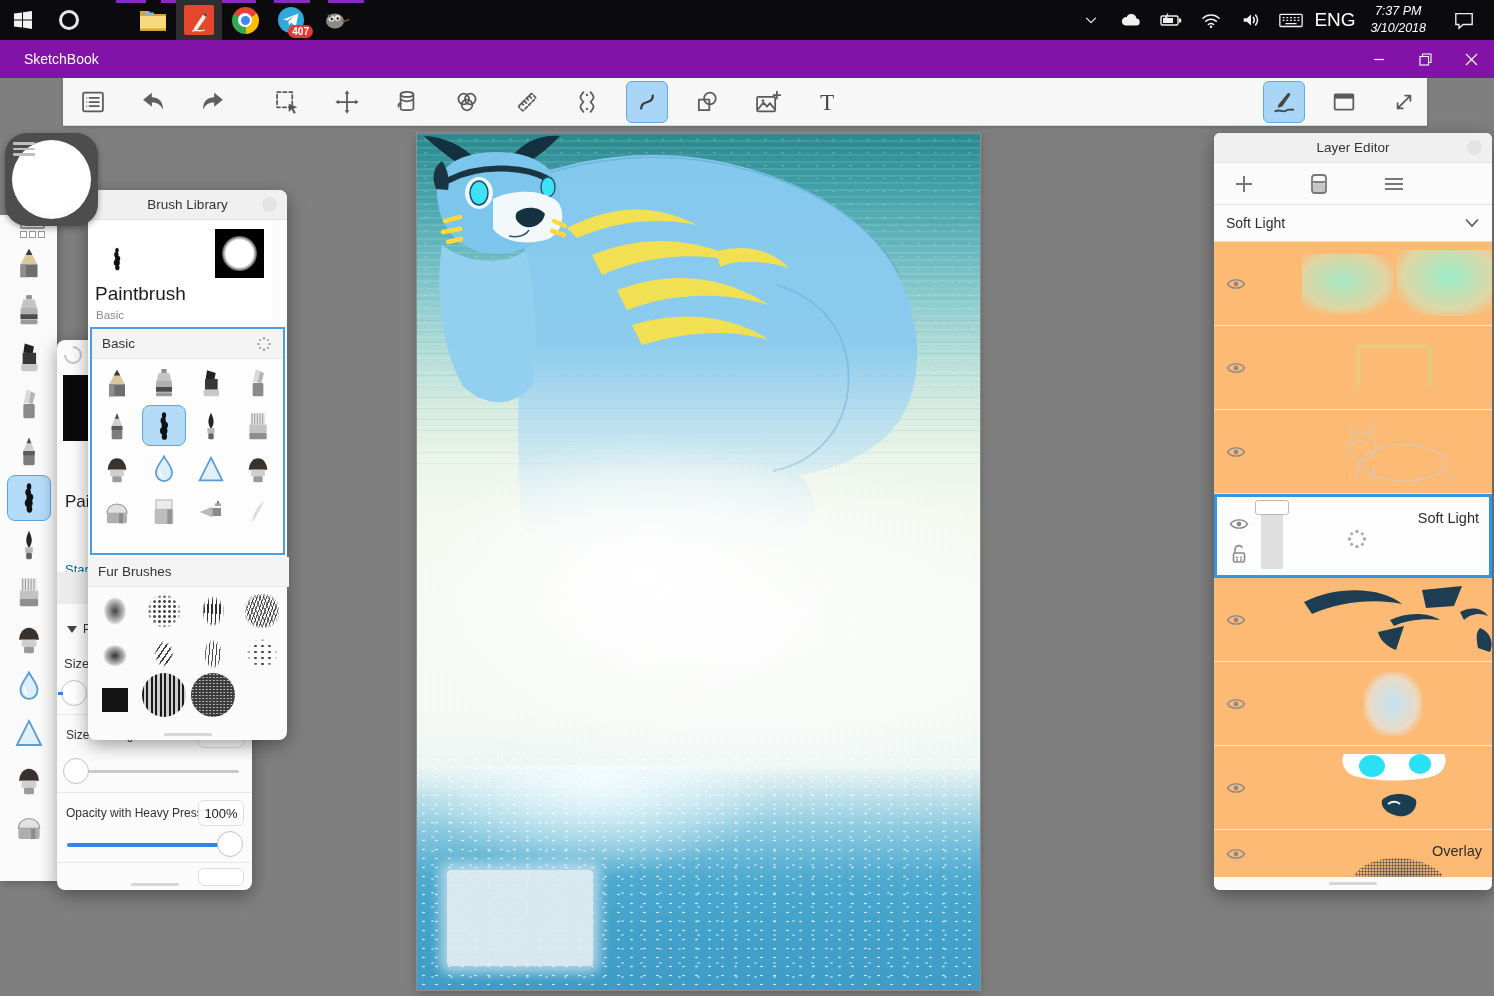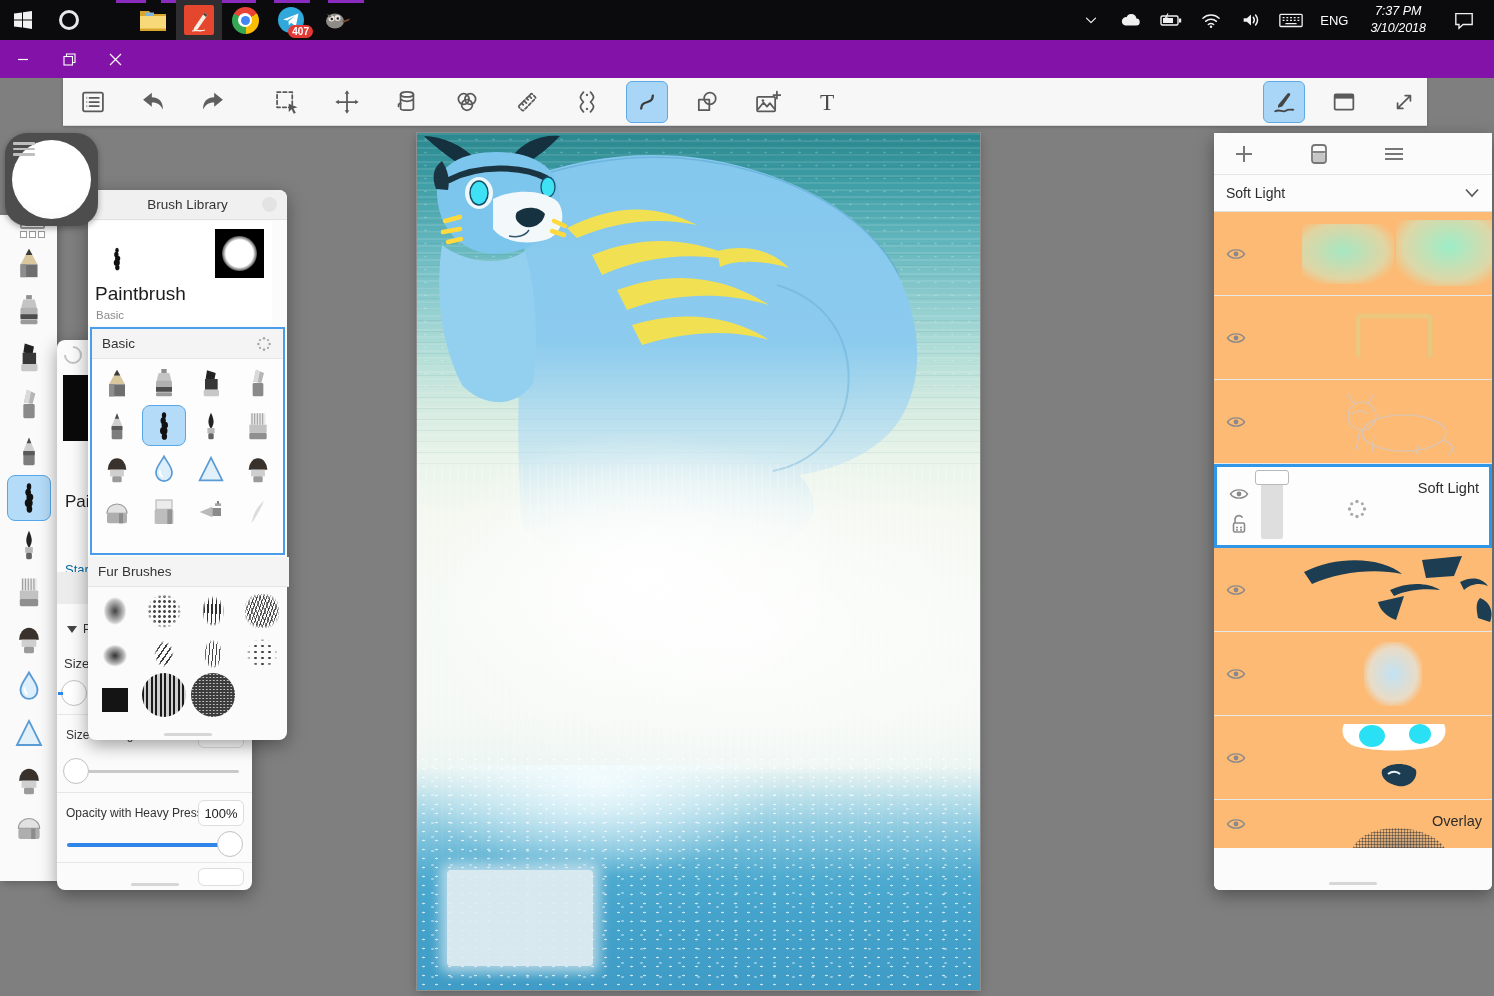--- a/index.html
+++ b/index.html
@@ -8,21 +8,21 @@
   .abs { position:absolute; }
 
   
   #taskbar { left:0; top:0; width:1494px; height:40px; background:#0b0b0d; display:flex; align-items:center; z-index:50; }
   .tb-app { width:46px; height:40px; display:flex; align-items:center; justify-content:center; position:relative; cursor:pointer; }
   .tb-app.active { background:#2e2e30; }
   .run-strip { position:absolute; top:0; height:3px; background:#8a2bbf; }
   .tb-spacer { flex:1; }
   .tray { display:flex; align-items:center; gap:6px; padding-right:8px; }
   .tray-ic { width:34px; height:40px; display:flex; align-items:center; justify-content:center; cursor:pointer; }
-  .tray-lang { color:#fff; font-size:13px; width:40px; text-align:center; cursor:pointer; }
+  .tray-lang { color:#fff; font-size:19px; width:40px; text-align:center; cursor:pointer; }
   .tray-clock { color:#fff; font-size:12.5px; text-align:center; line-height:1.35; padding:0 10px; cursor:pointer;font-style:italic; }
   .badge { position:absolute; right:1px; bottom:2px; background:#e53935; color:#fff; font-size:10px; border-radius:8px; padding:1px 4px; font-weight:bold; }
 
   
   #titlebar { left:0; top:40px; width:1494px; height:38px; background:#8312a8; display:flex; align-items:center; z-index:40; }
   #titlebar .wtitle { color:#fff; font-size:14px; padding-left:24px; flex:1; }
   .winbtn { width:46px; height:38px; display:flex; align-items:center; justify-content:center; cursor:pointer; }
 
   
   #toolbar { left:63px; top:78px; width:1364px; height:48px; background:#f7f7f7; border-bottom:1px solid #d9d9d9; display:flex; align-items:center; z-index:30; box-shadow:0 1px 3px rgba(0,0,0,.2); }
@@ -372,20 +372,21 @@
     </div>
     <div class="tray-ic" style="width:44px;">
         <svg width="22" height="20" viewBox="0 0 24 22">
           <path d="M3 4 h18 v12 h-10 l-4.5 4 v-4 H3 Z" fill="none" stroke="#f0f0f0" stroke-width="1.5"></path>
         </svg>
       </div>
   </div>
 </div>
 
 <div id="titlebar" class="abs">
+  <div class="wtitle">SketchBook</div>
   <div class="winbtn">
       <svg width="12" height="12" viewBox="0 0 12 12">
         <path d="M1 6.5 H11" stroke="#fff" stroke-width="1.2"></path>
       </svg>
     </div>
   <div class="winbtn">
       <svg width="13" height="13" viewBox="0 0 13 13">
         <rect x="1" y="3.5" width="8.5" height="8.5" fill="none" stroke="#fff" stroke-width="1.1"></rect>
         <path d="M3.5 3.5 V1 H12 V9.5 H9.5" fill="none" stroke="#fff" stroke-width="1.1"></path>
       </svg>
@@ -814,20 +815,24 @@
         </div>
       <div class="bcell">
           <div class="fur f11"></div>
         </div>
     </div>
   </div>
   <div class="grab"></div>
 </div>
 
 <div id="layers" class="abs panel">
+  <div class="phead" style="border-radius:6px 6px 0 0;">
+    <span>Layer Editor</span>
+    <span class="pin"></span>
+  </div>
   <div class="ltools">
     <div class="ltbtn">
         <svg width="22" height="22" viewBox="0 0 22 22">
           <path d="M11 3 V19 M3 11 H19" stroke="#777" stroke-width="2"></path>
         </svg>
       </div>
     <div class="ltbtn" style="margin-left:15px;">
         <svg width="22" height="24" viewBox="0 0 22 24">
           <rect x="4" y="3" width="14" height="18" rx="3" fill="none" stroke="#777" stroke-width="1.8"></rect>
           <path d="M4.5 10 H17.5" stroke="#777" stroke-width="1.8"></path>

